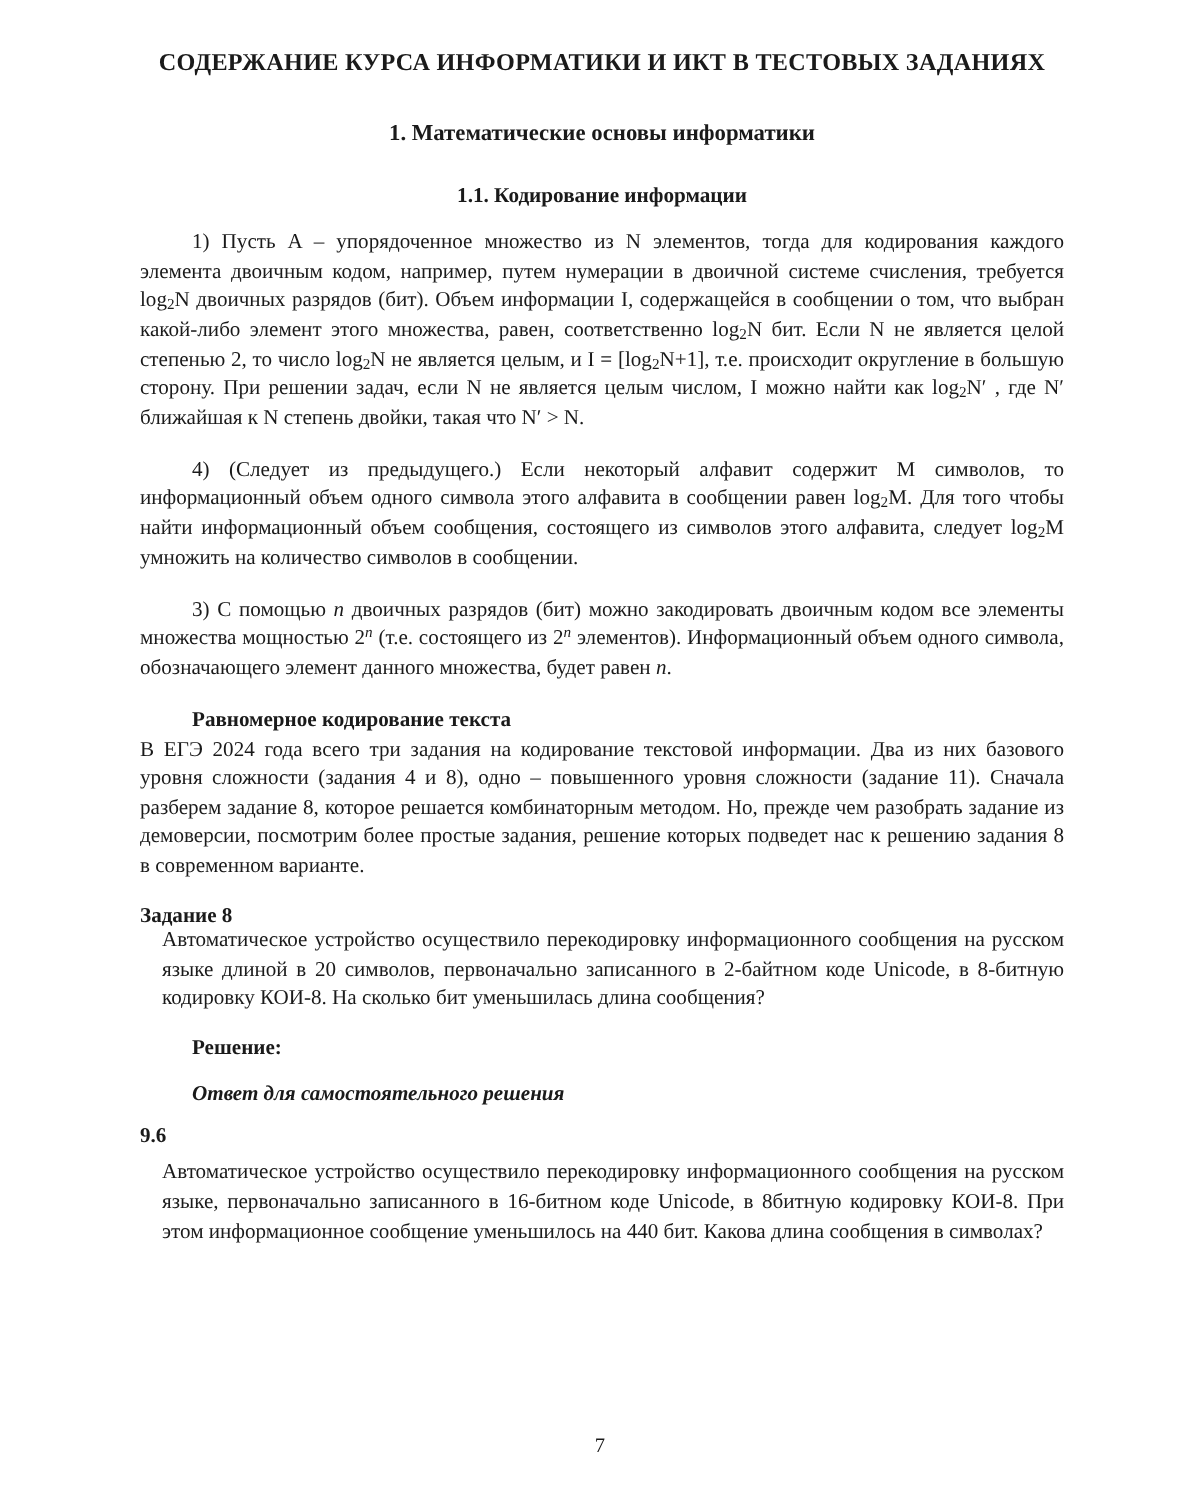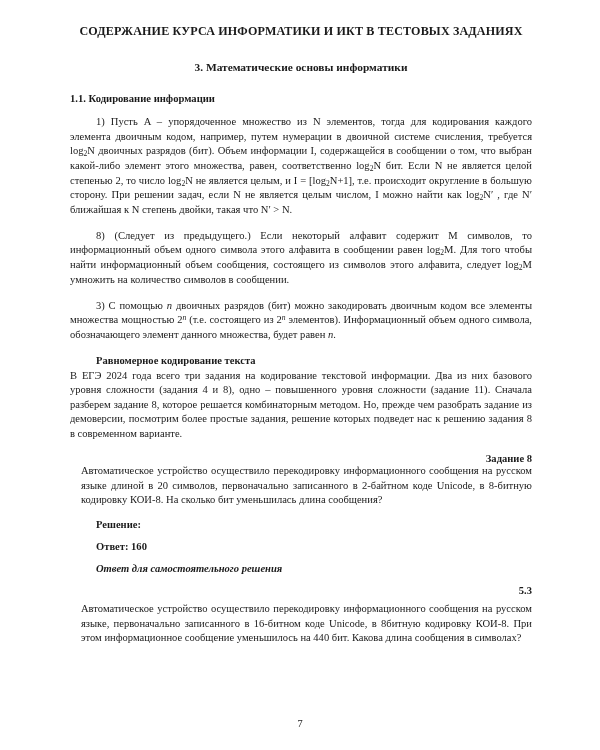--- a/index.html
+++ b/index.html
@@ -33,21 +33,21 @@
   .section-title {
     text-align: center;
     font-weight: bold;
     font-size: 11.4px;
     margin: 21px 0 0 0;
   }
   .subsection-title {
     font-weight: bold;
     font-size: 10.6px;
     margin: 20px 0 0 0;
-    text-align: left;
+    text-align: center;
   }
   p.body {
     font-size: 10.55px;
     line-height: 1.385;
     text-align: justify;
     text-justify: inter-word;
     margin: 0;
     text-indent: 26px;
     hyphens: manual;
   }
@@ -60,21 +60,20 @@
   .run-head {
     font-weight: bold;
     display: block;
     text-indent: 26px;
   }
   .lbl-left {
     font-weight: bold;
     font-size: 10.55px;
     text-indent: 0;
     margin: 0;
-    text-align: right;
   }
   .lbl-indent {
     font-weight: bold;
     font-size: 10.55px;
     text-indent: 0;
     margin-left: 26px;
   }
   .italic {
     font-style: italic;
   }
@@ -111,48 +110,47 @@
     font-size: 10.3px;
   }
 </style>
 </head>
 <body>
 
 <div class="page">
 
   <h1 class="doc-title">СОДЕРЖАНИЕ КУРСА ИНФОРМАТИКИ И ИКТ В ТЕСТОВЫХ ЗАДАНИЯХ</h1>
 
-  <h2 class="section-title">3. Математические основы информатики</h2>
+  <h2 class="section-title">1. Математические основы информатики</h2>
 
   <h3 class="subsection-title">1.1. Кодирование информации</h3>
 
 
   <p class="body gap"><span>1) Пусть A – упорядоченное множество из N элементов, тогда для кодирования каждого элемента двоичным кодом, например, путем нумерации в двоичной системе счисления, требуется log</span><sub>2</sub><span>N двоичных разрядов (бит). Объем информации I, содержащейся в сообщении о том, что выбран какой-либо элемент этого множества, равен, соответственно log</span><sub>2</sub><span>N бит. Если N не является целой степенью 2, то число log</span><sub>2</sub><span>N не является целым, и I = [log</span><sub>2</sub><span>N+1], т.е. происходит округление в большую сторону. При решении задач, если N не является целым числом, I можно найти как log</span><sub>2</sub><span>N′ , где N′ ближайшая к N степень двойки, такая что N′ &gt; N.</span></p>
 
-  <p class="body gap"><span>8) (Следует из предыдущего.) Если некоторый алфавит содержит M символов, то информационный объем одного символа этого алфавита в сообщении равен log</span><sub>2</sub><span>M. Для того чтобы найти информационный объем сообщения, состоящего из символов этого алфавита, следует log</span><sub>2</sub><span>M умножить на количество символов в сообщении.</span></p>
+  <p class="body gap"><span>4) (Следует из предыдущего.) Если некоторый алфавит содержит M символов, то информационный объем одного символа этого алфавита в сообщении равен log</span><sub>2</sub><span>M. Для того чтобы найти информационный объем сообщения, состоящего из символов этого алфавита, следует log</span><sub>2</sub><span>M умножить на количество символов в сообщении.</span></p>
 
   <p class="body gap"><span>3) С помощью </span><span class="var-i">n</span><span> двоичных разрядов (бит) можно закодировать двоичным кодом все элементы множества мощностью 2</span><sup>n</sup><span> (т.е. состоящего из 2</span><sup>n</sup><span> элементов). Информационный объем одного символа, обозначающего элемент данного множества, будет равен </span><span class="var-i">n</span><span>.</span></p>
 
   <p class="body gap"><span class="run-head">Равномерное кодирование текста</span><span>В ЕГЭ 2024 года всего три задания на кодирование текстовой информации. Два из них базового уровня сложности (задания 4 и 8), одно – повышенного уровня сложности (задание 11). Сначала разберем задание 8, которое решается комбинаторным методом. Но, прежде чем разобрать задание из демоверсии, посмотрим более простые задания, решение которых подведет нас к решению задания 8 в современном варианте.</span></p>
 
   <p class="lbl-left gap">Задание 8</p>
 
 
   <div class="task-block">
     <p class="body">Автоматическое устройство осуществило перекодировку информационного сообщения на русском языке длиной в 20 символов, первоначально записанного в 2-байтном коде Unicode, в 8-битную кодировку КОИ-8. На сколько бит уменьшилась длина сообщения?</p>
   </div>
 
   <p class="lbl-indent gap">Решение:</p>
 
 
-  <p class="lbl-indent gap-sm">Ответ: 160</p>
 
   <p class="bold-italic lbl-indent gap">Ответ для самостоятельного решения</p>
 
-  <p class="lbl-left gap-sm">5.3</p>
+  <p class="lbl-left gap-sm">9.6</p>
 
   <div class="task-block">
     <p class="body gap-sm">Автоматическое устройство осуществило перекодировку информационного сообщения на русском языке, первоначально записанного в 16-битном коде Unicode, в 8битную кодировку КОИ-8. При этом информационное сообщение уменьшилось на 440 бит. Какова длина сообщения в символах?</p>
   </div>
 
   <div class="page-number">7</div>
 
 </div>
 
 </body></html>

